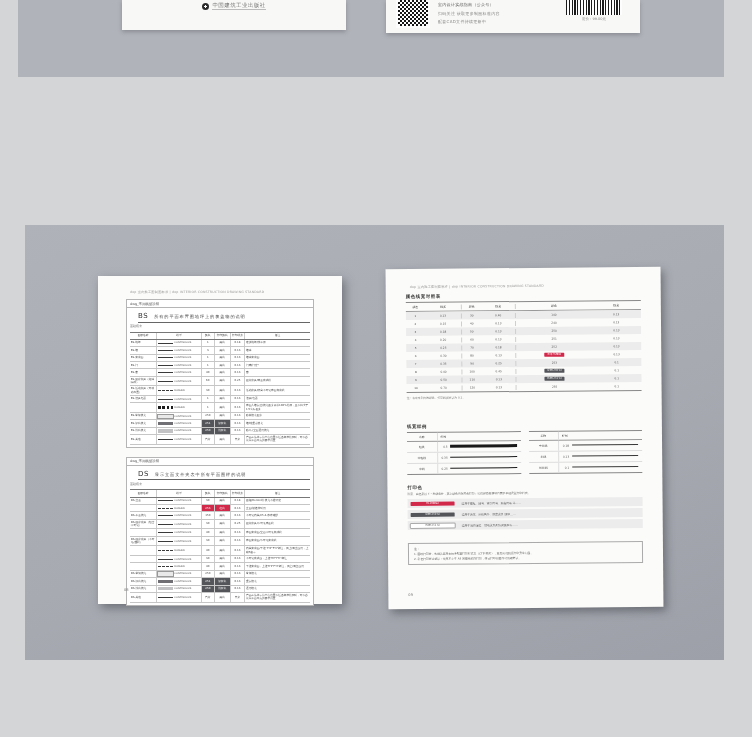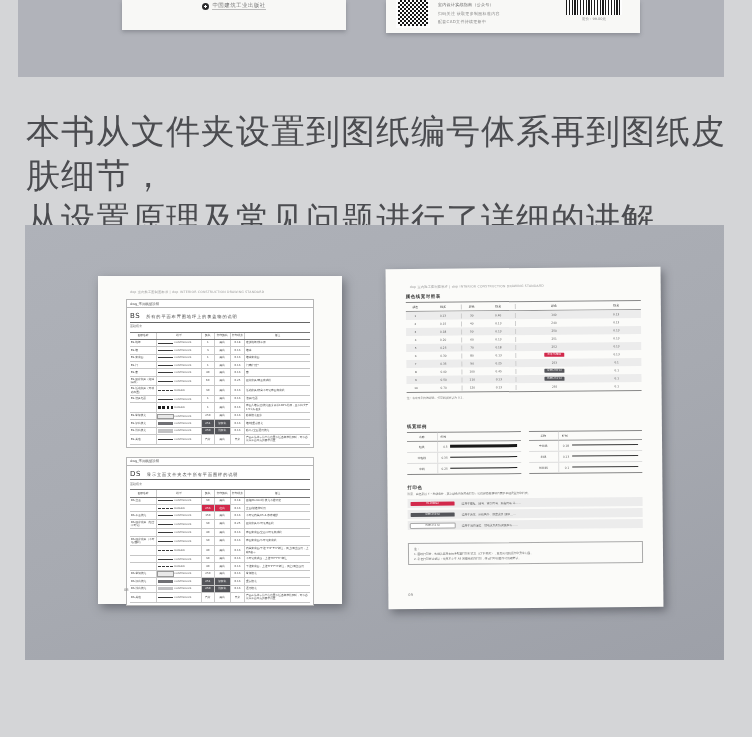--- a/index.html
+++ b/index.html
@@ -38,21 +38,21 @@
       background:linear-gradient(160deg,#afb2b9 0%,#a7aab1 55%,#9da0a8 100%);}
   .doc-page{position:absolute;background:#fbfbf9;box-shadow:3px 4px 9px rgba(55,58,66,.5);box-sizing:border-box;}
   .page-a{left:73px;top:51px;width:244px;height:328px;padding:14px 28px 0 28px;}
   .page-b{left:362px;top:43px;width:275px;height:340px;padding:16px 20px 0 20px;transform:rotate(-.5deg);}
   .doc-header{font-size:3.2px;color:#9a9a9a;letter-spacing:.2px;margin:0 0 5px 4px;}
   .page-num{position:absolute;left:26px;bottom:12px;font-size:3.6px;color:#777;}
 
   
   .lp-sec{border:.5px solid #b5b5b5;padding-bottom:2px;margin-bottom:9px;background:#fff;}
   .lp-tag{border-bottom:.5px solid #b5b5b5;font-size:3.4px;color:#555;padding:1.5px 3px;}
-  .lp-title-row{display:flex;align-items:baseline;gap:6px;margin:4px 3px 0 3px;
+  .lp-title-row{display:flex;align-items:baseline;gap:6px;margin:4px 3px 0 11px;
                 border-bottom:.5px solid #666;padding-bottom:1.5px;}
   .lp-code{font-size:7px;color:#333;letter-spacing:.5px;}
   .lp-title{font-size:4.2px;color:#444;letter-spacing:.9px;}
   .lp-sub{font-size:3px;color:#666;margin:1.5px 3px 3.5px;}
   .lp-table{margin:0 3px;border-top:.6px solid #777;}
   .lp-row{display:flex;border-bottom:.4px solid #c6c6c6;min-height:6.4px;align-items:stretch;}
   .lp-head{border-bottom:.6px solid #777;}
   .lp-cell{font-size:2.7px;color:#444;padding:.8px;border-right:.4px solid #cccccc;
            display:flex;align-items:center;justify-content:center;text-align:center;
            box-sizing:border-box;line-height:1.3;}
@@ -126,23 +126,20 @@
       <div class="qr-lines">
         <span class="qr-line">室内设计实战指南（公众号）</span>
         <span class="qr-line">扫码关注 获取更多制图标准内容</span>
         <span class="qr-line">配套CAD文件持续更新中</span>
       </div>
       <div class="barcode"></div>
       <div class="barcode-caption">定价：99.00元</div>
     </div>
   </section>
 
-  <section class="text-band band-top">
-    <p class="big-text"><span>本书从文件夹设置到图纸编号体系再到图纸皮肤细节，</span><br><span>从设置原理及常见问题进行了详细的讲解。</span></p>
-  </section>
 
   <section class="gray-stage">
 
     <article class="doc-page page-a">
       <div class="doc-header">dop 室内施工图制图标准  |  dop INTERIOR CONSTRUCTION DRAWING STANDARD</div>
       <div id="left-sections">
           <div class="lp-sec">
             <div class="lp-tag">dwg_常用线型说明</div>
             <div class="lp-title-row">
               <span class="lp-code">BS</span>

